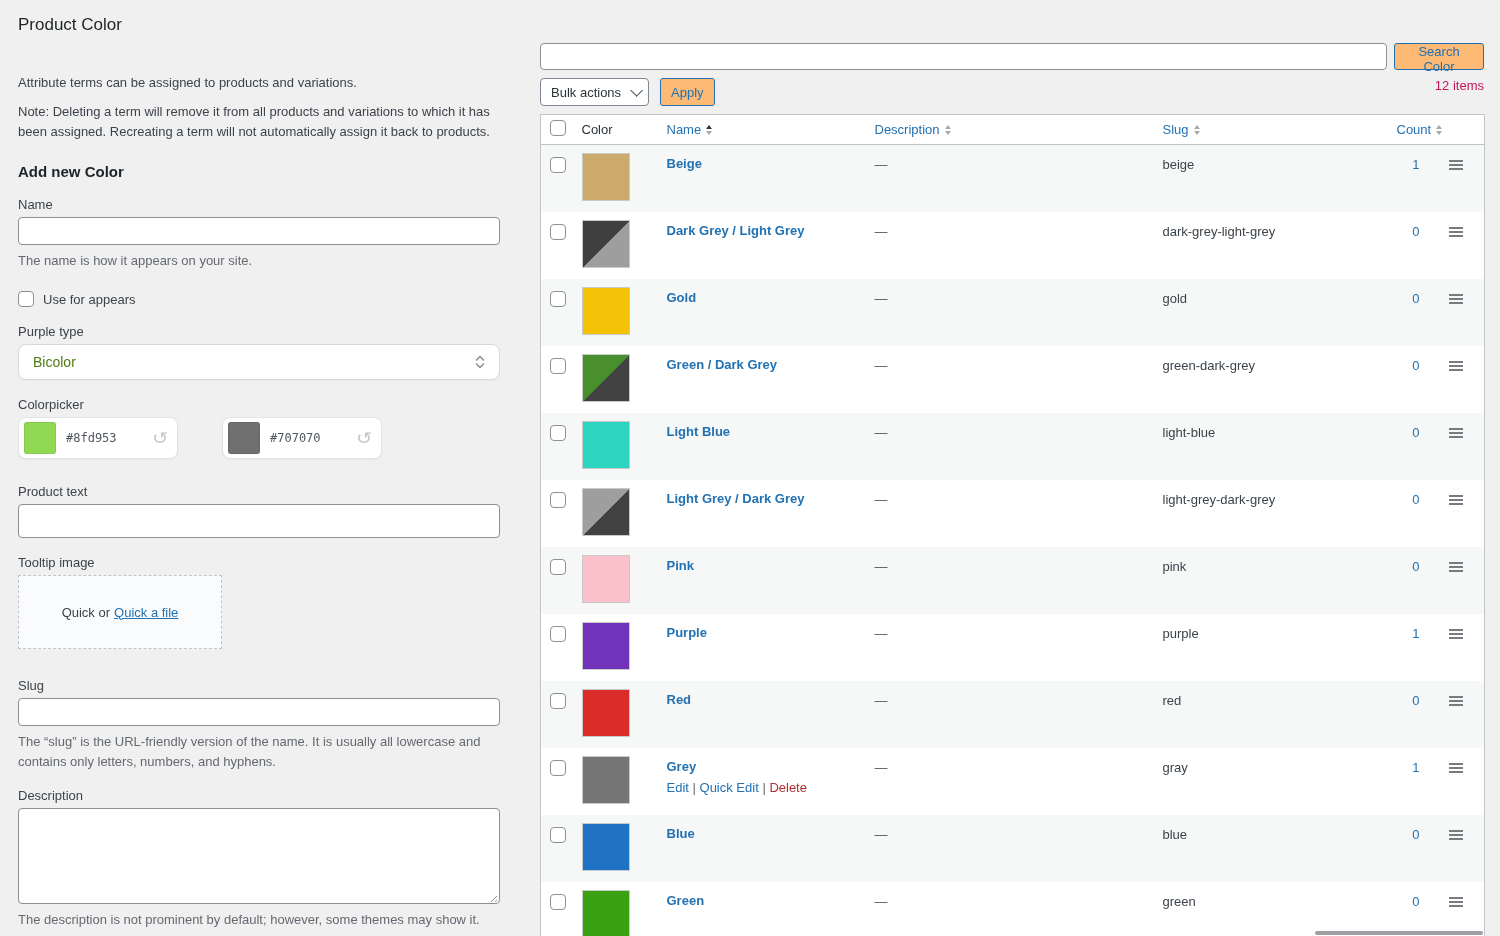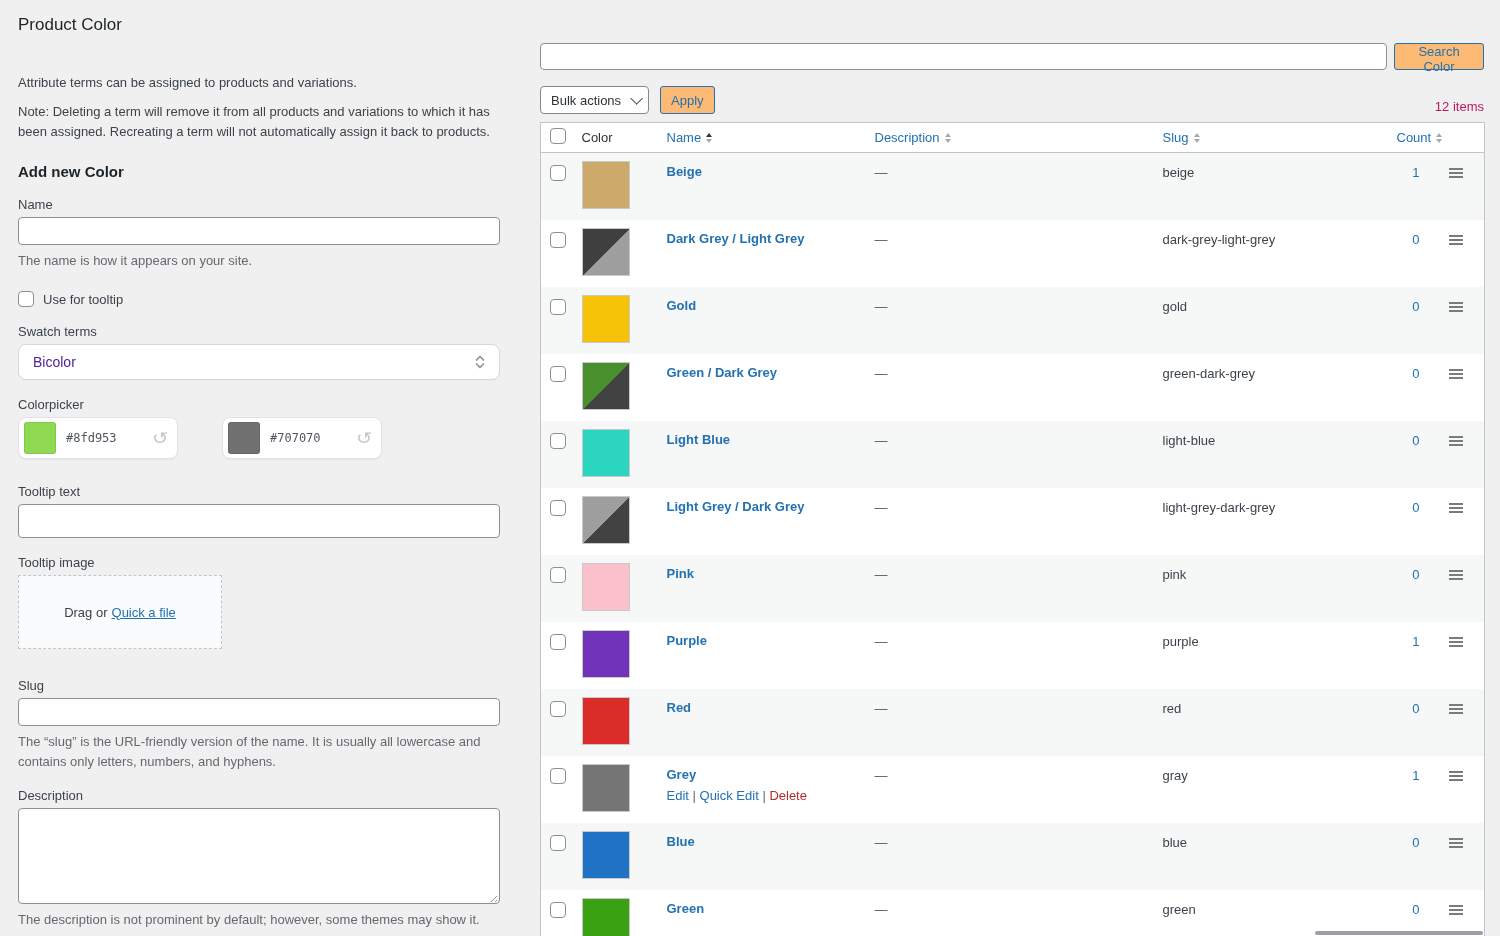--- a/index.html
+++ b/index.html
@@ -35,21 +35,21 @@
   input[type=checkbox] {
     appearance:none; -webkit-appearance:none;
     width:16px; height:16px; border:1px solid #8c8f94; border-radius:4px;
     background:#fff; cursor:pointer; flex:none;
   }
 
   .fancy-select {
     margin-top:1px; width:100%; height:36px; background:#fff;
     border:1px solid #d5d9de; border-radius:8px;
     display:flex; align-items:center; justify-content:space-between;
-    padding:0 12px 0 14px; color:#4c1d95; font-size:14px; cursor:pointer;
+    padding:0 12px 0 14px; color:#4d7c0f; font-size:14px; cursor:pointer;
     box-shadow:0 1px 1px rgba(0,0,0,.03);
   }
 
   .cp-row { display:flex; gap:44px; margin-top:1px; }
   .cp-box {
     width:160px; height:42px; background:#fff; border:1px solid #e1e3e6;
     border-radius:8px; display:flex; align-items:center; gap:10px;
     padding:0 10px 0 5px; box-shadow:0 1px 2px rgba(0,0,0,.04);
   }
   .cp-swatch { width:32px; height:32px; border-radius:3px; border:1px solid rgba(0,0,0,.08); flex:none; }
@@ -77,21 +77,21 @@
     font-family:"Liberation Sans",sans-serif;
   }
 
   
   .col-right { position:absolute; left:540px; top:0; width:944px; }
 
   .search-row { margin-top:43px; display:flex; justify-content:flex-end; gap:7px; }
   .search-input { width:156px; height:27px; border:1px solid #8c8f94; border-radius:4px; background:#fff; padding:0 8px; font-size:13px; outline:none; }
   .search-btn { height:27px; }
 
-  .bulk-row { margin-top:16px; display:flex; align-items:flex-end; }
+  .bulk-row { margin-top:8px; display:flex; align-items:flex-start; }
   .bulk-select {
     height:28px; background:#fff; border:1px solid #7e8993; border-radius:4px;
     display:flex; align-items:center; gap:9px; padding:0 9px 0 10px;
     color:#2c3338; cursor:pointer;
   }
   .bulk-caret { width:9px; height:9px; border-right:1.6px solid #50575e; border-bottom:1.6px solid #50575e; transform:rotate(45deg) translateY(-3px); }
   .apply-btn { height:28px; margin-left:11px; }
   .items-count { margin-left:auto; color:#be185d; }
 
   table.terms { margin-top:8px; width:944px; border-collapse:collapse; background:#fff; border:1px solid #c3c4c7; table-layout:fixed; }
@@ -147,24 +147,24 @@
     <p class="intro">Attribute terms can be assigned to products and variations.</p>
     <p class="note">Note: Deleting a term will remove it from all products and variations to which it has been assigned. Recreating a term will not automatically assign it back to products.</p>
     <h2 class="form-title">Add new Color</h2>
 
     <label class="field-label">Name</label>
     <input type="text" class="name-input" value="" style="">
     <p class="help">The name is how it appears on your site.</p>
 
     <div class="checkbox-row">
       <input type="checkbox" style="">
-      <span>Use for tooltip</span>
-    </div>
-
-    <label class="field-label">Swatch terms</label>
+      <span>Use for appears</span>
+    </div>
+
+    <label class="field-label">Purple type</label>
     <div class="fancy-select">
       <span>Bicolor</span>
       <svg class="chev-updown" width="14" height="18" viewBox="0 0 14 18">
         <polyline points="3.5,7 7,3.5 10.5,7" fill="none" stroke="#8c94a1" stroke-width="1.7" stroke-linecap="round" stroke-linejoin="round"></polyline>
         <polyline points="3.5,11 7,14.5 10.5,11" fill="none" stroke="#8c94a1" stroke-width="1.7" stroke-linecap="round" stroke-linejoin="round"></polyline>
       </svg>
     </div>
 
     <label class="field-label">Colorpicker</label>
     <div class="cp-row">
@@ -173,26 +173,26 @@
         <span class="cp-hex">#8fd953</span>
         <span class="cp-undo">↺</span>
       </div>
       <div class="cp-box">
         <span class="cp-swatch" style="background: rgb(112, 112, 112);"></span>
         <span class="cp-hex">#707070</span>
         <span class="cp-undo">↺</span>
       </div>
     </div>
 
-    <label class="field-label" style="margin-top:25px">Tooltip text</label>
+    <label class="field-label" style="margin-top:25px">Product text</label>
     <input type="text" class="tooltip-input" value="" style="">
 
     <label class="field-label">Tooltip image</label>
     <div class="drop-area">
-      <span>Drag or</span>
+      <span>Quick or</span>
       <a>Quick a file</a>
     </div>
 
     <label class="field-label" style="margin-top:29px">Slug</label>
     <input type="text" class="slug-input" value="" style="">
     <p class="help">The “slug” is the URL-friendly version of the name. It is usually all lowercase and contains only letters, numbers, and hyphens.</p>
 
     <label class="field-label">Description</label>
     <div class="textarea-wrap">
       <textarea class="desc-area" style=""></textarea>

